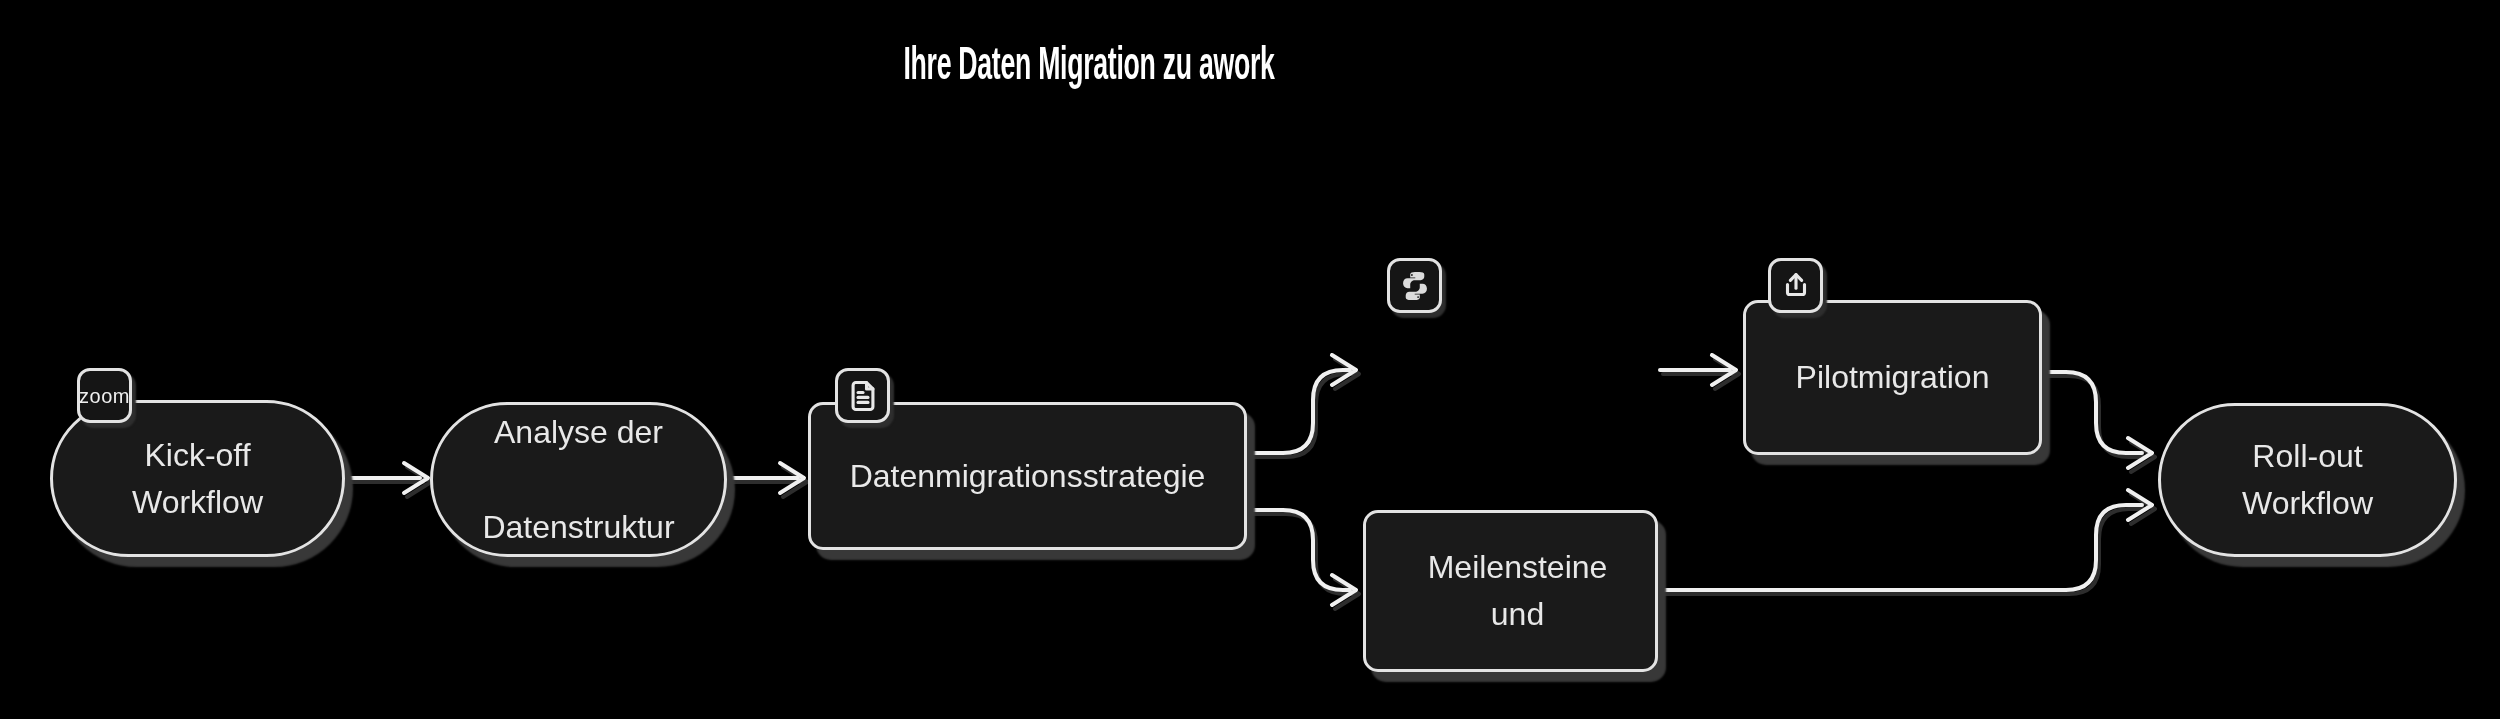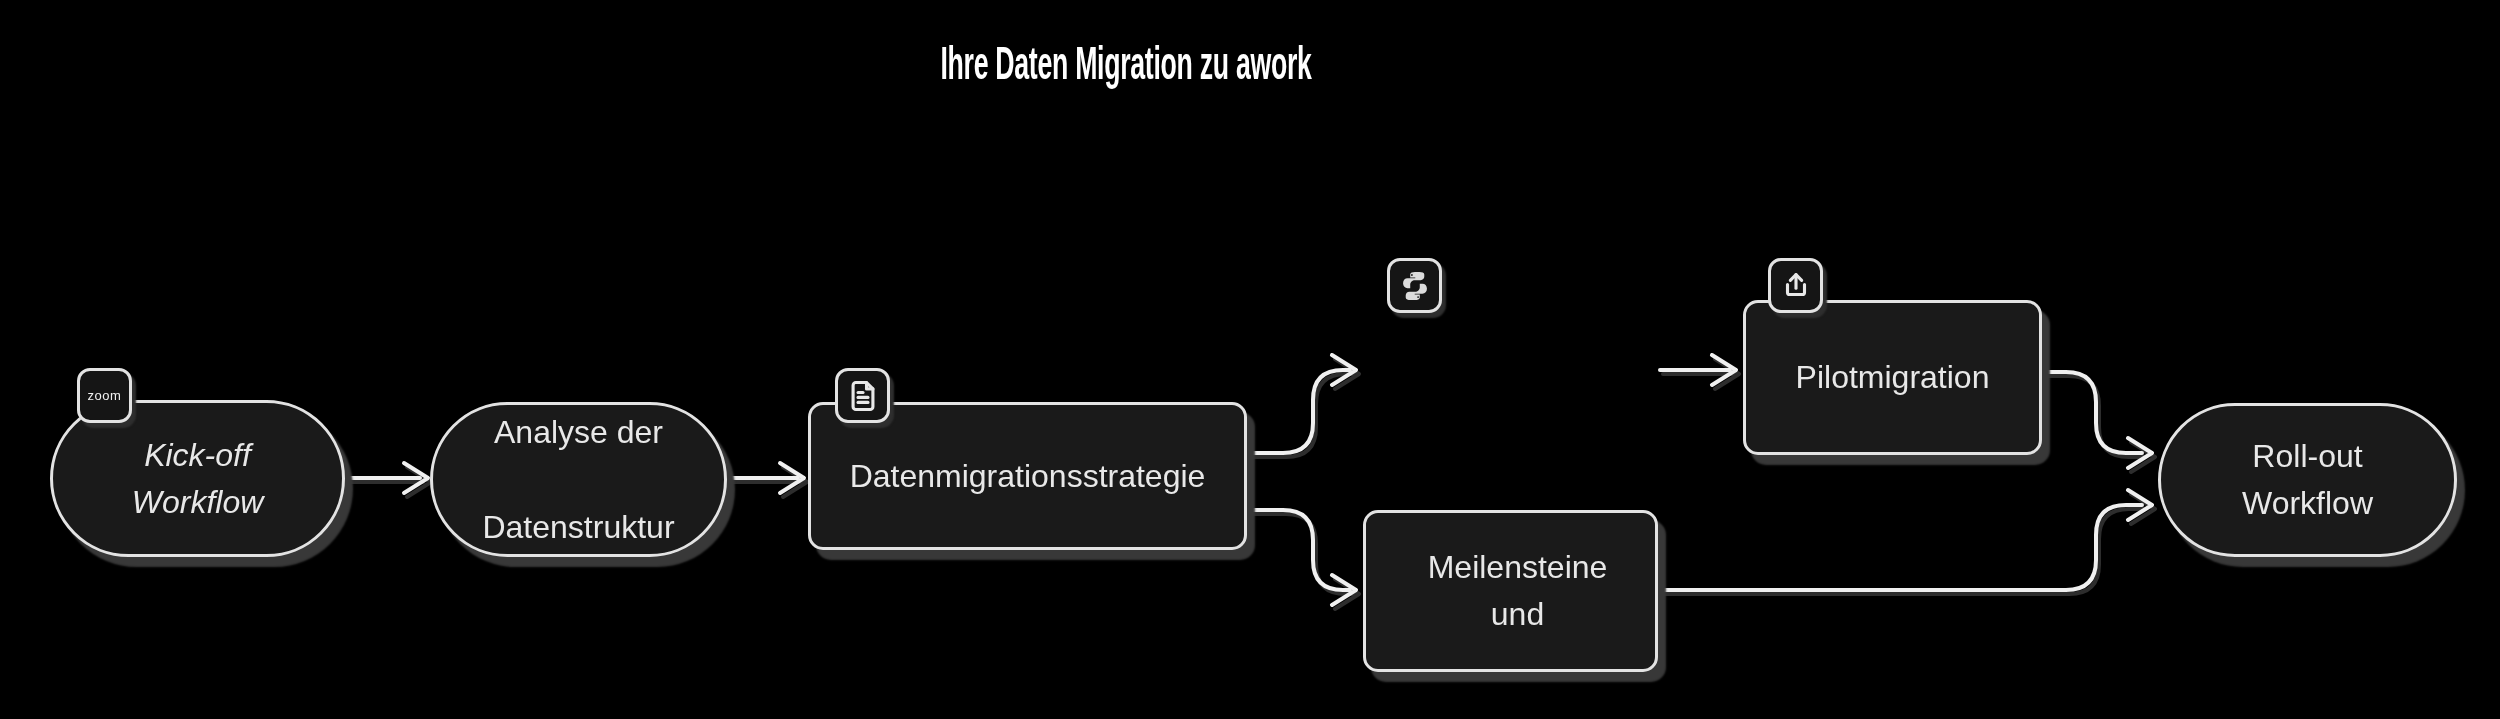--- a/index.html
+++ b/index.html
@@ -8,21 +8,21 @@
     width: 2500px;
     height: 719px;
     background: #000;
     overflow: hidden;
     font-family: "Liberation Sans", sans-serif;
   }
 
   
   #title {
     position: absolute;
-    left: 1126px;
+    left: 1089px;
     top: 40px;
     transform: translateX(-50%);
     z-index: 5;
     white-space: nowrap;
   }
   #title .title-text {
     display: inline-block;
     transform: scaleX(0.58);
     transform-origin: center;
     font-size: 46px;
@@ -62,21 +62,21 @@
     text-align: center;
     font-size: 32px;
     line-height: 47px;
     z-index: 2;
     box-shadow: 8px 10px 2px #383838;
   }
   .node .line { display: block; white-space: nowrap; }
   .stadium { border-radius: 90px; }
   .rrect   { border-radius: 15px; }
 
-  #node-kickoff      { left: 50px;   top: 400px; width: 295px; height: 157px; font-style: italic; }
+  #node-kickoff      { left: 50px;   top: 400px; width: 295px; height: 157px; }
   #node-analyse      { left: 430px;  top: 402px; width: 297px; height: 155px; gap: 48px; }
   #node-strategie    { left: 808px;  top: 402px; width: 439px; height: 148px; }
   #node-workflow     { left: 1362px; top: 292px; width: 298px; height: 155px; }
   #node-pilot        { left: 1743px; top: 300px; width: 299px; height: 155px; }
   #node-meilensteine { left: 1363px; top: 510px; width: 295px; height: 162px; padding-left: 14px; }
   #node-rollout      { left: 2158px; top: 403px; width: 299px; height: 154px; justify-content: center; }
 
   
   .badge {
     position: absolute;
@@ -91,21 +91,21 @@
     z-index: 4;
     box-shadow: 4px 5px 2px #2e2e2e;
   }
   #badge-zoom   { left: 77px;   top: 368px; }
   #badge-doc    { left: 835px;  top: 368px; }
   #badge-python { left: 1387px; top: 258px; }
   #badge-upload { left: 1768px; top: 258px; }
 
   #badge-zoom .zoom-text {
     color: #f0f0f0;
-    font-size: 13px;
+    font-size: 20px;
     letter-spacing: 0.5px;
     line-height: 1;
   }
   .badge svg { display: block; }
   .icon-stroke {
     fill: none;
     stroke: #e8e8e8;
     stroke-width: 2.2;
     stroke-linecap: round;
     stroke-linejoin: round;

